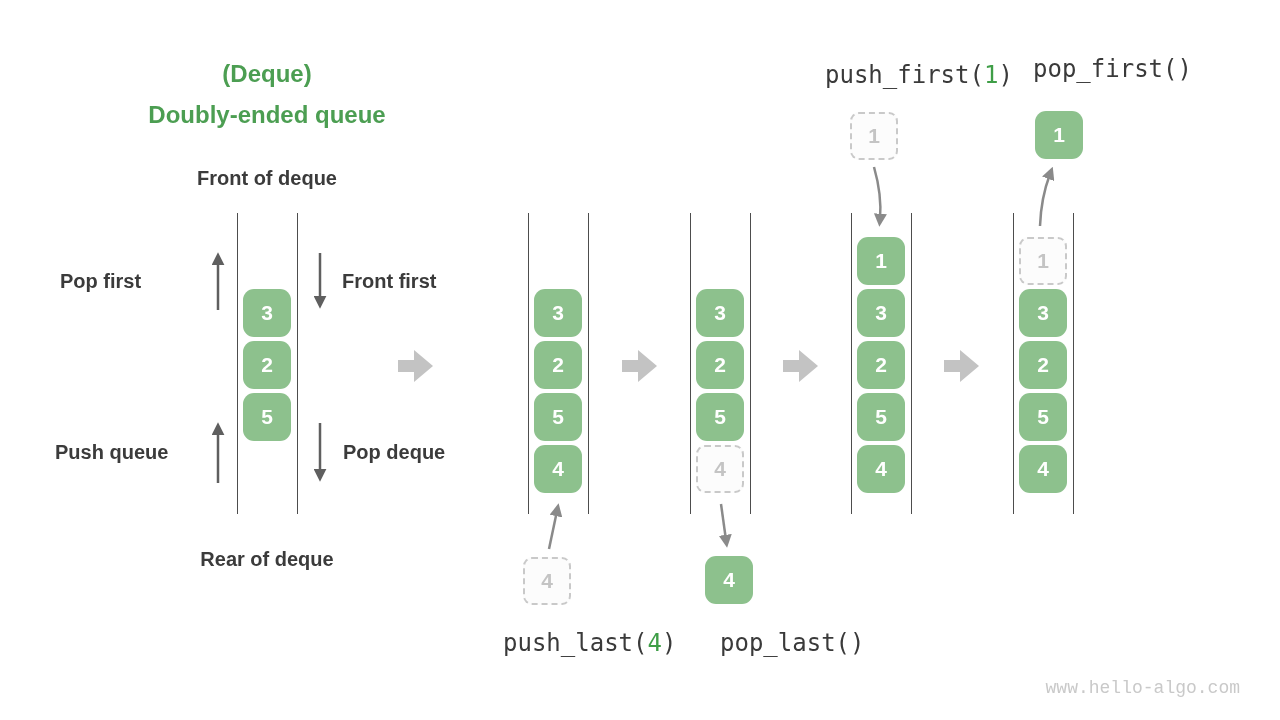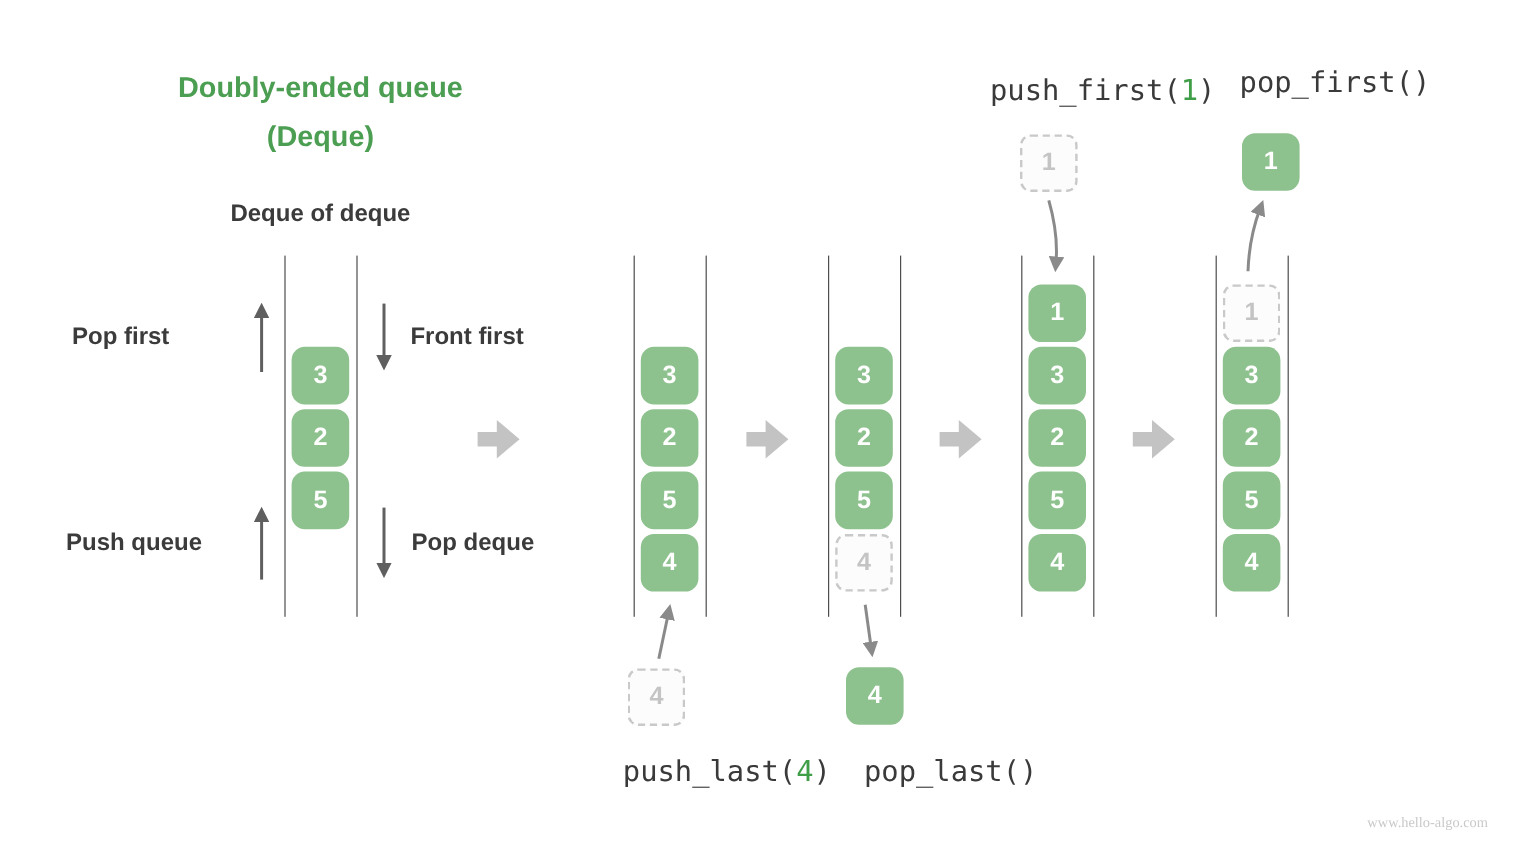--- a/index.html
+++ b/index.html
@@ -34,21 +34,21 @@
   .alignr{text-align:left;}
 
   .code{
     position:absolute;font-family:"DejaVu Sans Mono",monospace;font-size:24px;
     color:#3a3a3a;white-space:nowrap;
   }
   .code .arg{color:#3f9e47;}
 
   .watermark{
     position:absolute;right:40px;top:678px;
-    font-family:Liberation Serif, serif;font-size:12px;color:#c9c9c9;
+    font-family:Liberation Mono, monospace;font-size:18px;color:#c9c9c9;
   }
 </style>
 </head>
 <body>
 
 <div class="canvas">
 
   <svg class="overlay" width="1280" height="720" viewBox="0 0 1280 720" xmlns="http://www.w3.org/2000/svg">
     <defs>
       <marker id="mDark" viewBox="0 0 10 10" refX="4" refY="5" markerWidth="5.2" markerHeight="5.2" orient="auto">
@@ -69,25 +69,26 @@
     <path d="M874,167 Q882,195 880,219" stroke="#8a8a8a" stroke-width="2.5" fill="none" marker-end="url(#mLight)"></path>
     <path d="M1040,226 Q1041,198 1050,174" stroke="#8a8a8a" stroke-width="2.5" fill="none" marker-end="url(#mLight)"></path>
 
     <path fill="#c3c3c3" d="M398,360 h16 v-10 l19,16 l-19,16 v-10 h-16 z"></path>
     <path fill="#c3c3c3" d="M622,360 h16 v-10 l19,16 l-19,16 v-10 h-16 z"></path>
     <path fill="#c3c3c3" d="M783,360 h16 v-10 l19,16 l-19,16 v-10 h-16 z"></path>
     <path fill="#c3c3c3" d="M944,360 h16 v-10 l19,16 l-19,16 v-10 h-16 z"></path>
   </svg>
 
   <div class="title">
+    <div>(Deque)</div>
     <div>Doubly-ended queue</div>
-    <div>(Deque)</div>
   </div>
 
-  <div class="biglabel center300" style="top:167px">Deque of deque</div>
+  <div class="biglabel center300" style="top:167px">Front of deque</div>
+  <div class="biglabel center300" style="top:548px">Rear of deque</div>
   <div class="biglabel alignr" style="left:60px;top:270px;width:135px">Pop first</div>
   <div class="biglabel" style="left:342px;top:270px">Front first</div>
   <div class="biglabel alignr" style="left:55px;top:441px;width:135px">Push queue</div>
   <div class="biglabel" style="left:343px;top:441px">Pop deque</div>
 
   <div class="queue" style="left:237px">
     <div class="cell solid r1">3</div>
     <div class="cell solid r2">2</div>
     <div class="cell solid r3">5</div>
   </div>
@@ -119,20 +120,20 @@
 
   <div class="queue" style="left:1013px">
     <div class="cell ghost r0">1</div>
     <div class="cell solid r1">3</div>
     <div class="cell solid r2">2</div>
     <div class="cell solid r3">5</div>
     <div class="cell solid r4">4</div>
   </div>
   <div class="cell solid float" style="left:1035px;top:111px">1</div>
 
-  <div class="code" style="left:519px;top:629px"><span>push_last(</span><span class="arg">4</span><span>)</span></div>
+  <div class="code" style="left:503px;top:629px"><span>push_last(</span><span class="arg">4</span><span>)</span></div>
   <div class="code" style="left:720px;top:629px">pop_last()</div>
   <div class="code" style="left:825px;top:61px"><span>push_first(</span><span class="arg">1</span><span>)</span></div>
   <div class="code" style="left:1033px;top:55px">pop_first()</div>
 
   <div class="watermark">www.hello-algo.com</div>
 
 </div>
 
 </body></html>

